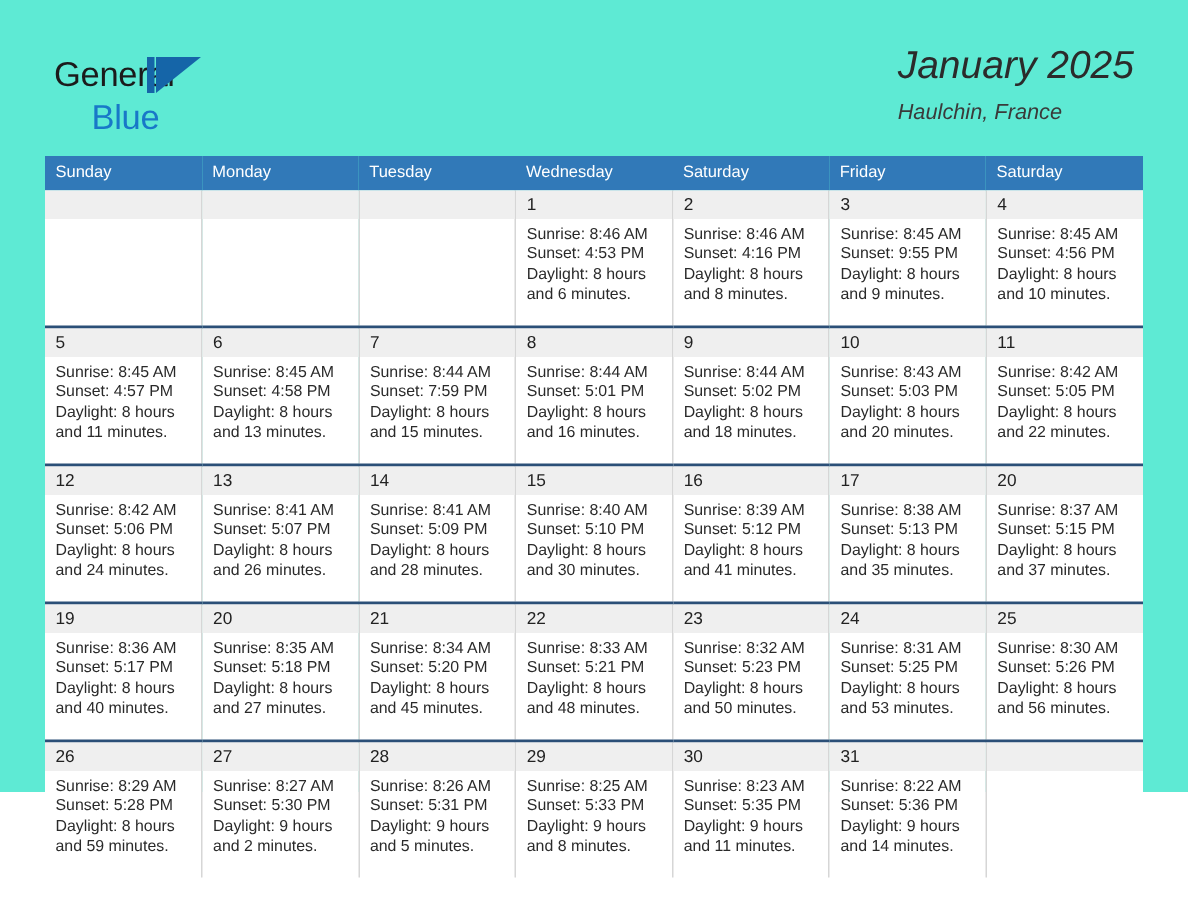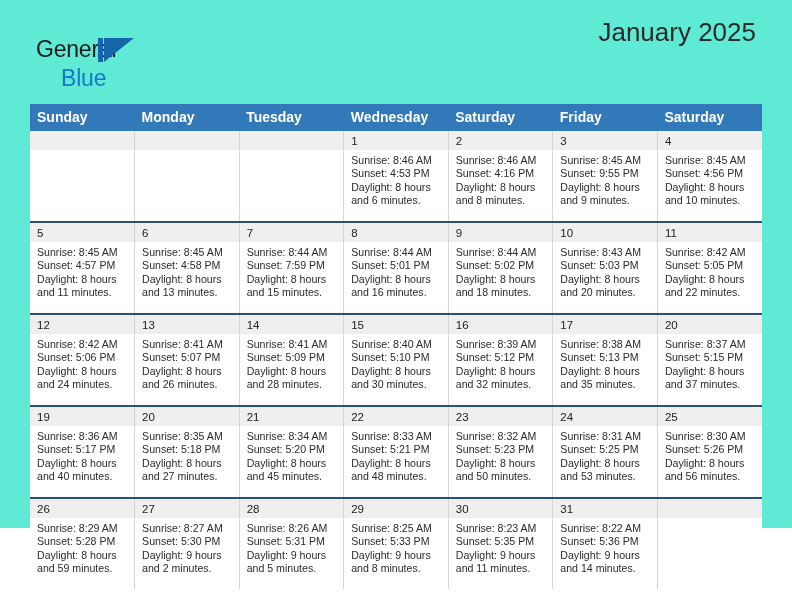--- a/index.html
+++ b/index.html
@@ -68,22 +68,23 @@
     left: 25px;
     top: 29px;
     font-size: 23px;
     color: #1878c8;
     letter-spacing: -0.2px;
     line-height: 26px;
   }
   .title-wrap {
     position: absolute;
     right: 36px;
-    top: 16px;
+    top: 27px;
     text-align: left;
+    font-style: italic;
   }
   .cal-title {
     font-size: 26px;
     color: #2b2b2b;
     line-height: 32px;
     white-space: nowrap;
   }
   .cal-sub {
     margin-top: 7px;
     font-size: 14.5px;
@@ -97,22 +98,22 @@
     position: absolute;
     left: 30px;
     top: 104px;
     width: 732px;
     border-collapse: collapse;
     table-layout: fixed;
   }
   .calendar th {
     background: #3179b8;
     color: #ffffff;
-    font-size: 14px;
-    font-weight: bold;
+    font-size: 11px;
+    font-weight: normal;
     text-align: left;
     padding: 5px 0 6px 7px;
     height: 22px;
     border: none;
   }
   .calendar td {
     vertical-align: top;
     padding: 0;
     height: 90px;
     border-top: 2px solid #2b4f77;
@@ -154,20 +155,21 @@
       <span class="brand-general">General</span>
       <span class="brand-mark">
         <span class="brand-bar"></span>
         <span class="brand-tri"></span>
       </span>
       <span class="brand-blue">Blue</span>
     </div>
 
     <div class="title-wrap">
       <div class="cal-title">January 2025</div>
+      <div class="cal-sub">Haulchin, France</div>
     </div>
 
   </div>
 
   <table class="calendar">
     <thead>
       <tr id="weekday-row">
           <th>Sunday</th>
           <th>Monday</th>
           <th>Tuesday</th>
@@ -363,21 +365,21 @@
               </div>
             </div>
           </td>
           <td>
             <div class="cell-inner">
               <div class="daynum-band">16</div>
               <div class="details">
                 <div>Sunrise: 8:39 AM</div>
                 <div>Sunset: 5:12 PM</div>
                 <div>Daylight: 8 hours</div>
-                <div>and 32 minutes.</div>
+                <div>and 41 minutes.</div>
               </div>
             </div>
           </td>
           <td>
             <div class="cell-inner">
               <div class="daynum-band">17</div>
               <div class="details">
                 <div>Sunrise: 8:38 AM</div>
                 <div>Sunset: 5:13 PM</div>
                 <div>Daylight: 8 hours</div>

